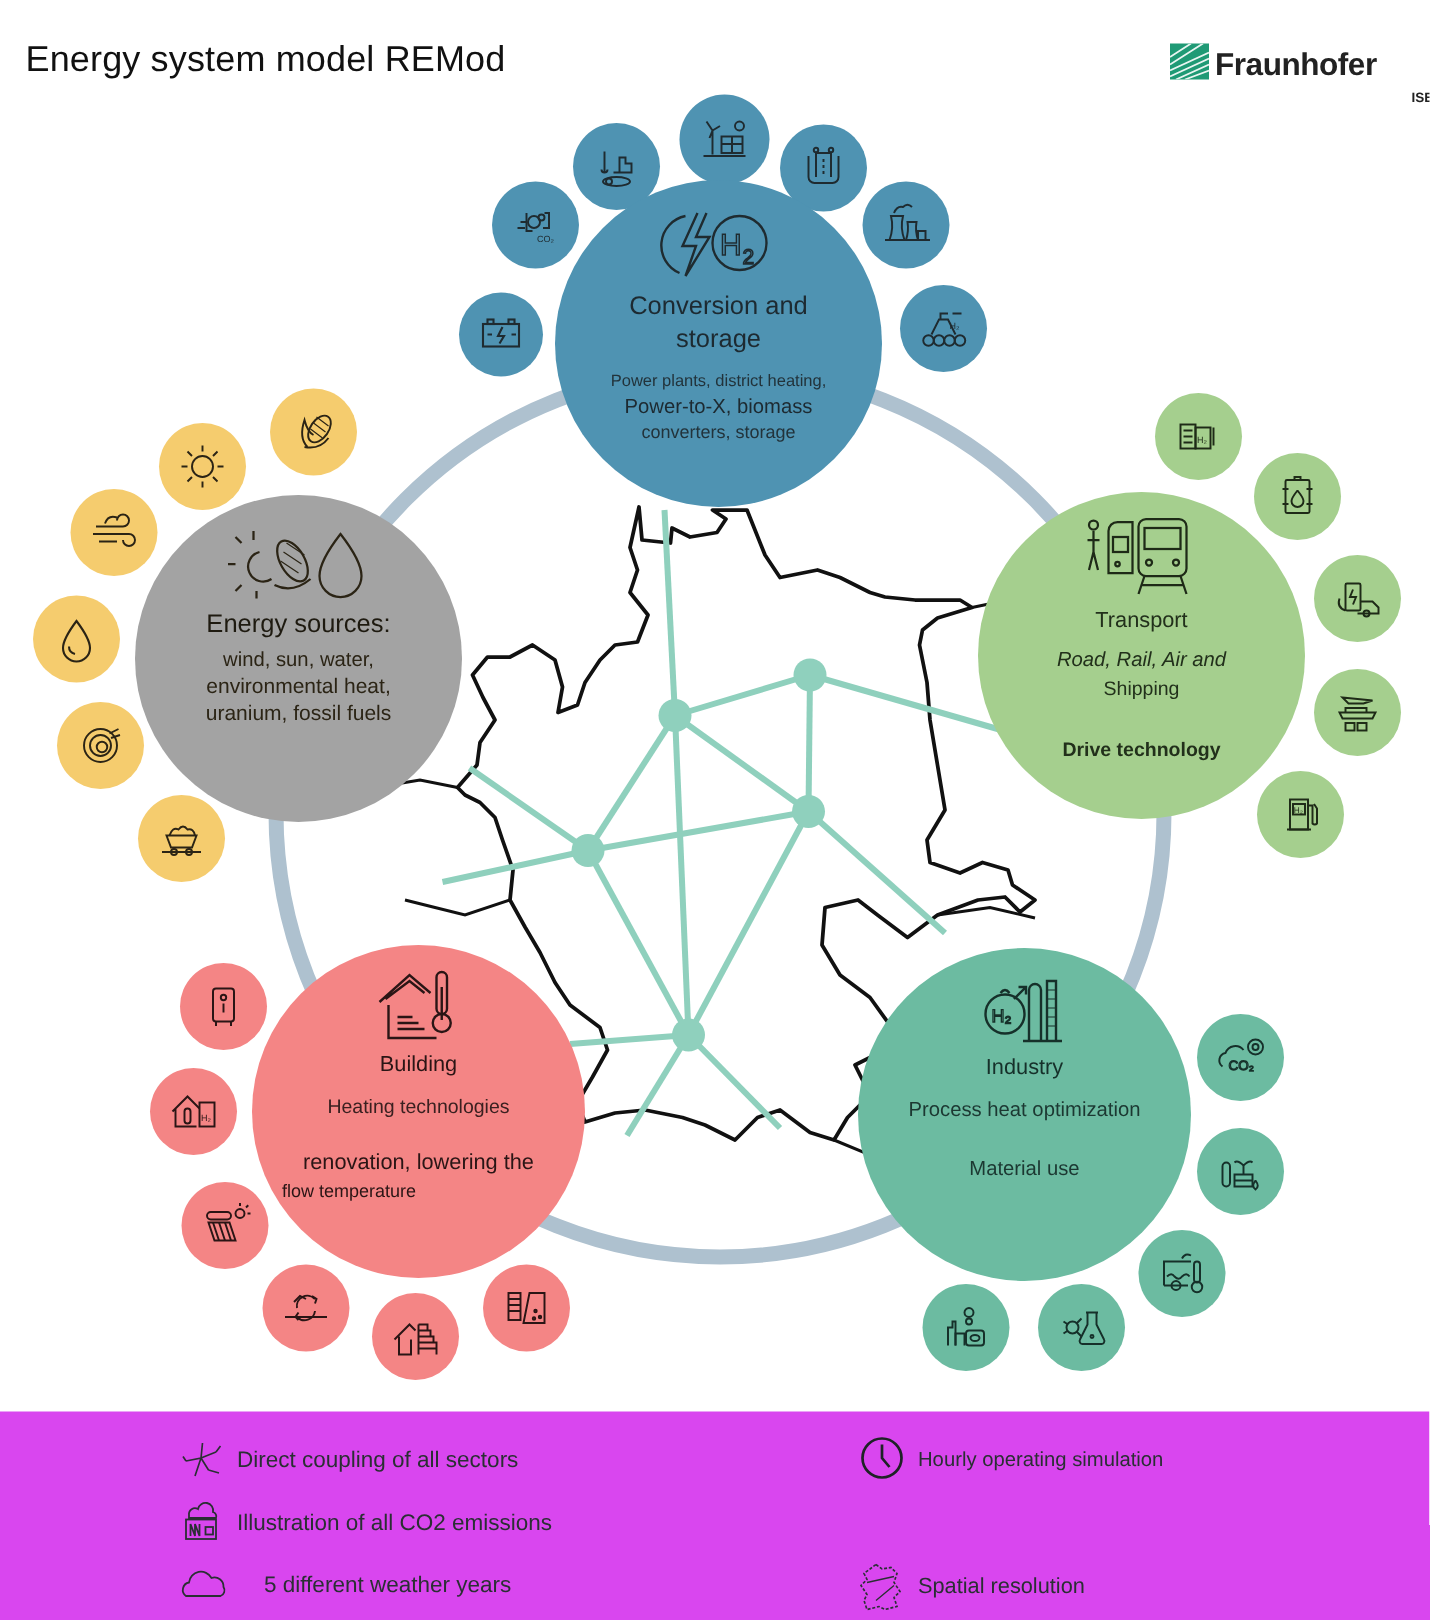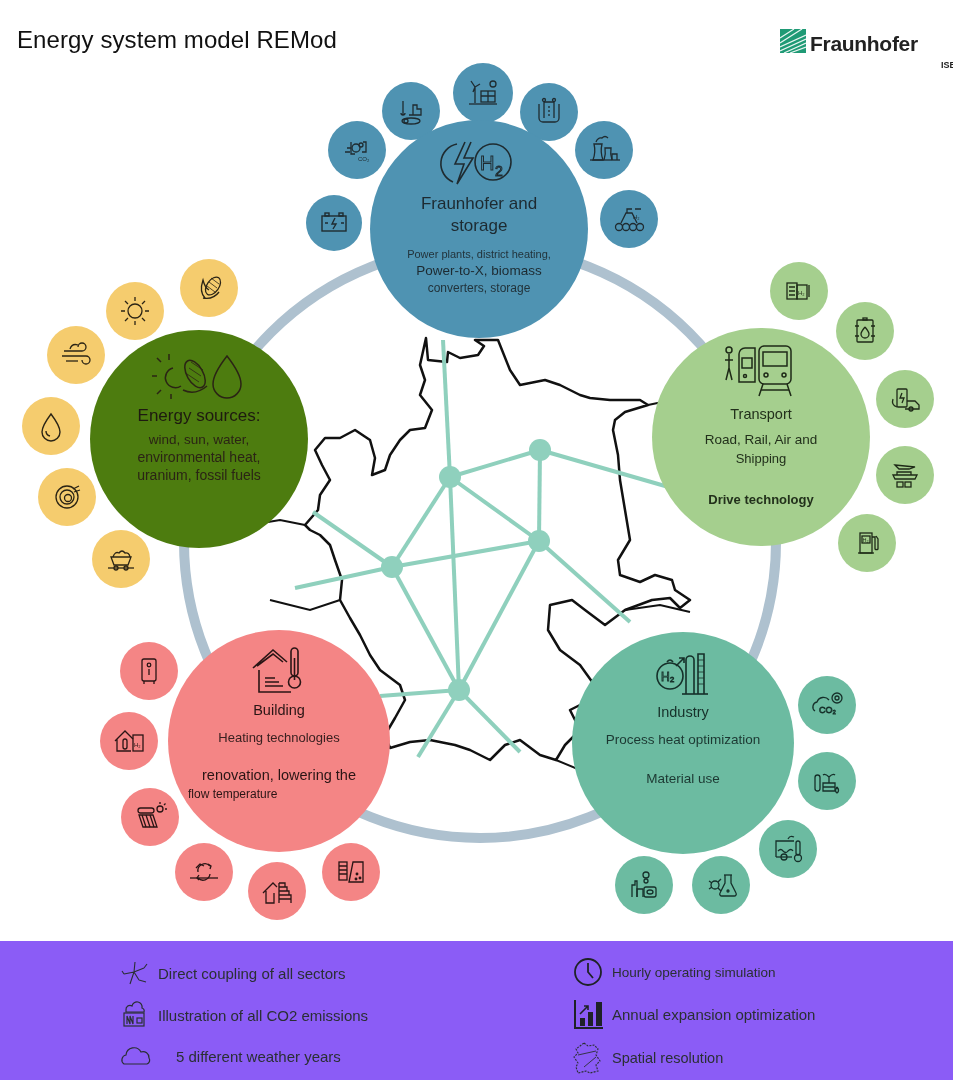--- a/index.html
+++ b/index.html
@@ -8,21 +8,21 @@
   .title { position:absolute; left:17px; top:26px; font-size:24px; color:#111; letter-spacing:0.1px;text-align:center; }
   .logo { position:absolute; left:780px; top:28px; }
   .logo .mark { position:absolute; left:0; top:1px; width:26px; height:24px; background:#1f9a75; overflow:hidden; }
   .logo .name { position:absolute; left:30px; top:4px; font-size:21px; font-weight:bold; color:#222; letter-spacing:-0.3px; }
   .logo .sub { position:absolute; left:114px; top:32px; font-size:9px; font-weight:bold; color:#222;padding-left:47px; }
   svg.layer { position:absolute; left:0; top:0; }
   .circ { position:absolute; border-radius:50%; }
   .big { text-align:center; display:flex; flex-direction:column; align-items:center; }
   .small { display:flex; align-items:center; justify-content:center; }
   .small svg { width:40px; height:40px; }
-  .footer { position:absolute; left:0; top:941px; width:953px; height:139px; background:#8b5cf6; }
+  .footer { position:absolute; left:0; top:941px; width:953px; height:139px; background:#d946ef; }
   .f-item { position:absolute; display:flex; align-items:center; font-size:15px; color:#2a2f33; }
   .f-item svg { margin-right:8px; }
 </style>
 </head>
 <body>
 
 <div class="title">Energy system model REMod</div>
 <div class="logo">
   <div class="mark">
     <svg width="26" height="24" viewBox="0 0 26 24">
@@ -132,21 +132,21 @@
 </div>
 
 <div class="circ big" style="left:370px;top:120px;width:218px;height:218px;background:#4f93b2;">
   <svg width="88" height="50" viewBox="0 0 88 50" style="margin-top:18px" fill="none" stroke="#1f2b30" stroke-width="1.6">
     <path d="M22 6 a20 20 0 0 0 -4 38"></path>
       <path d="M30 4 L20 26 h9 L22 46 L38 20 h-9 L36 4"></path>
     <circle cx="58" cy="24" r="18"></circle>
       <text x="45" y="32" font-size="20" fill="none" stroke="#1f2b30" stroke-width="1">H</text>
       <text x="60" y="38" font-size="14" fill="none" stroke="#1f2b30" stroke-width="1">2</text>
   </svg>
-  <div style="font-size:17px;color:#1d2a31;margin-top:6px;">Fraunhofer and</div>
+  <div style="font-size:17px;color:#1d2a31;margin-top:6px;">Conversion and</div>
   <div style="font-size:17px;color:#1d2a31;margin-top:2px;">storage</div>
   <div style="font-size:11px;color:#22333b;margin-top:12px;">Power plants, district heating,</div>
   <div style="font-size:13.5px;color:#1d2a31;margin-top:3px;">Power-to-X, biomass</div>
   <div style="font-size:12px;color:#22333b;margin-top:3px;">converters, storage</div>
 </div>
 
 <div class="circ small" style="left:180px;top:259px;width:58px;height:58px;background:#f5cc6e;">
   <svg viewBox="0 0 40 40" fill="none" stroke="#2b2415" stroke-width="1.3">
       <path d="M16 30 q-6 -6 -2 -18 q2 8 6 10"></path>
       <ellipse cx="24" cy="18" rx="6" ry="10" transform="rotate(35 24 18)"></ellipse>
@@ -185,21 +185,21 @@
 <div class="circ small" style="left:92px;top:530px;width:58px;height:58px;background:#f5cc6e;">
   <svg viewBox="0 0 40 40" fill="none" stroke="#2b2415" stroke-width="1.3">
       <path d="M10 18 h20 l-3 8 h-14 Z"></path>
       <path d="M12 18 q2 -6 6 -4 q3 -4 6 0 q4 -1 5 4"></path>
       <circle cx="15" cy="29" r="2"></circle>
       <circle cx="25" cy="29" r="2"></circle>
       <path d="M7 29 h26"></path>
     </svg>
 </div>
 
-<div class="circ big" style="left:90px;top:330px;width:218px;height:218px;background:#4d7c0f;">
+<div class="circ big" style="left:90px;top:330px;width:218px;height:218px;background:#a3a3a3;">
   <svg width="96" height="50" viewBox="0 0 96 50" style="margin-top:20px" fill="none" stroke="#2b2415" stroke-width="1.5">
     <path d="M22 18 a10 10 0 1 0 8 18"></path>
       <path d="M18 4 v6 M6 26 h-5 M10 12 l-4 -4 M10 40 l-4 4 M20 44 v5"></path>
     <ellipse cx="44" cy="24" rx="8" ry="15" transform="rotate(-30 44 24)"></ellipse>
       <path d="M38 18 l12 8 M36 24 l12 8 M40 12 l12 8" stroke-width="0.8"></path>
     <path d="M32 40 q12 6 24 -4"></path>
     <path d="M76 6 q-14 18 -14 28 a14 14 0 0 0 28 0 q0 -10 -14 -28 Z"></path>
   </svg>
   <div style="font-size:17px;color:#1e1a10;margin-top:6px;">Energy sources:</div>
   <div style="font-size:13.5px;color:#2b2415;margin-top:6px;">wind, sun, water,</div>
@@ -259,21 +259,21 @@
     <path d="M18 40 v-28 a6 6 0 0 1 6 -6 h10 v34 Z"></path>
       <rect x="21" y="16" width="10" height="10"></rect>
       <circle cx="24" cy="34" r="1.5"></circle>
     <rect x="38" y="4" width="32" height="38" rx="5"></rect>
       <rect x="42" y="10" width="24" height="14"></rect>
       <circle cx="45" cy="33" r="2"></circle>
       <circle cx="63" cy="33" r="2"></circle>
     <path d="M42 42 l-4 12 M66 42 l4 12 M40 48 h28"></path>
   </svg>
   <div style="font-size:14.5px;color:#22301b;margin-top:8px;">Transport</div>
-  <div style="font-size:13.5px;color:#22301b;margin-top:10px;">Road, Rail, Air and</div>
+  <div style="font-size:13.5px;color:#22301b;margin-top:10px;font-style:italic;">Road, Rail, Air and</div>
   <div style="font-size:13px;color:#22301b;margin-top:4px;">Shipping</div>
   <div style="font-size:13px;color:#22301b;margin-top:26px;font-weight:bold;">Drive technology</div>
 </div>
 
 <div class="circ small" style="left:120px;top:642px;width:58px;height:58px;background:#f48585;">
   <svg viewBox="0 0 40 40" fill="none" stroke="#2a1515" stroke-width="1.3">
       <rect x="13" y="8" width="14" height="22" rx="2"></rect>
       <circle cx="20" cy="14" r="1.8"></circle>
       <path d="M20 18 v6"></path>
       <path d="M15 30 v3 M25 30 v3"></path>
@@ -421,30 +421,20 @@
       </svg>
     <span>5 different weather years</span>
   </div>
   <div class="f-item" style="left:572px;top:15px;font-size:13.5px;">
     <svg width="32" height="32" viewBox="0 0 32 32" fill="none" stroke="#1e2226" stroke-width="1.8">
         <circle cx="16" cy="16" r="13"></circle>
         <path d="M16 7 v9 l5 6"></path>
       </svg>
     <span>Hourly operating simulation</span>
   </div>
-  <div class="f-item" style="left:572px;top:57px;font-size:15px;">
-    <svg width="32" height="32" viewBox="0 0 32 32">
-        <path d="M3 2 v28 h28" fill="none" stroke="#1e2226" stroke-width="2"></path>
-        <rect x="8" y="20" width="5" height="8" fill="#1e2226"></rect>
-        <rect x="16" y="14" width="5" height="14" fill="#1e2226"></rect>
-        <rect x="24" y="4" width="6" height="24" fill="#1e2226"></rect>
-        <path d="M8 16 l8 -8 M12 8 h4 v4" fill="none" stroke="#1e2226" stroke-width="1.6"></path>
-      </svg>
-    <span>Annual expansion optimization</span>
-  </div>
   <div class="f-item" style="left:572px;top:100px;font-size:14.5px;">
     <svg width="32" height="34" viewBox="0 0 32 34" fill="none" stroke="#2a2f33" stroke-width="1.1">
         <path d="M12 2 l4 3 l6 -1 l4 4 l-2 6 l4 6 l-4 4 l2 6 l-8 2 l-4 -2 l-8 2 l-2 -6 l2 -4 l-4 -6 l4 -4 l-2 -4 Z" stroke-dasharray="2 1.2"></path>
         <path d="M6 14 l18 -4 M12 26 l12 -10" stroke-width="0.9"></path>
       </svg>
     <span>Spatial resolution</span>
   </div>
 </div>
 
 </body></html>

